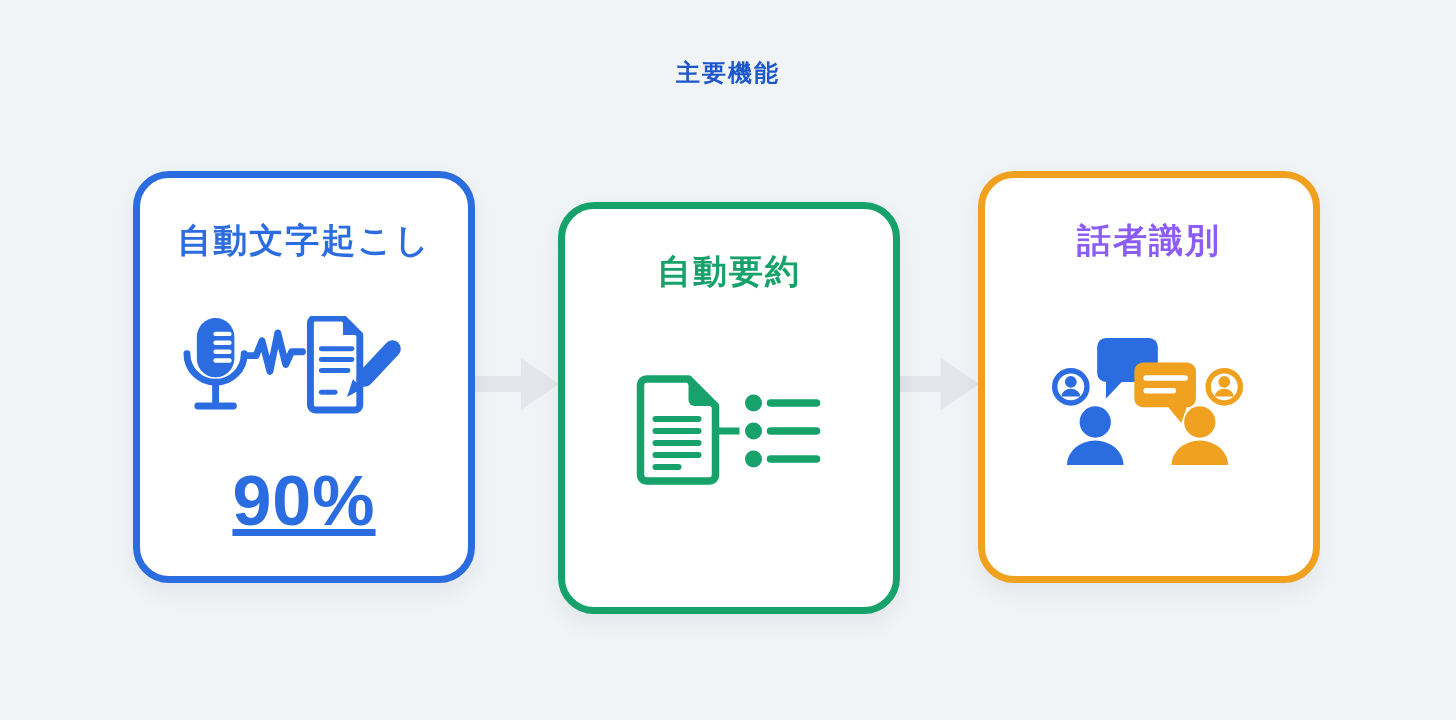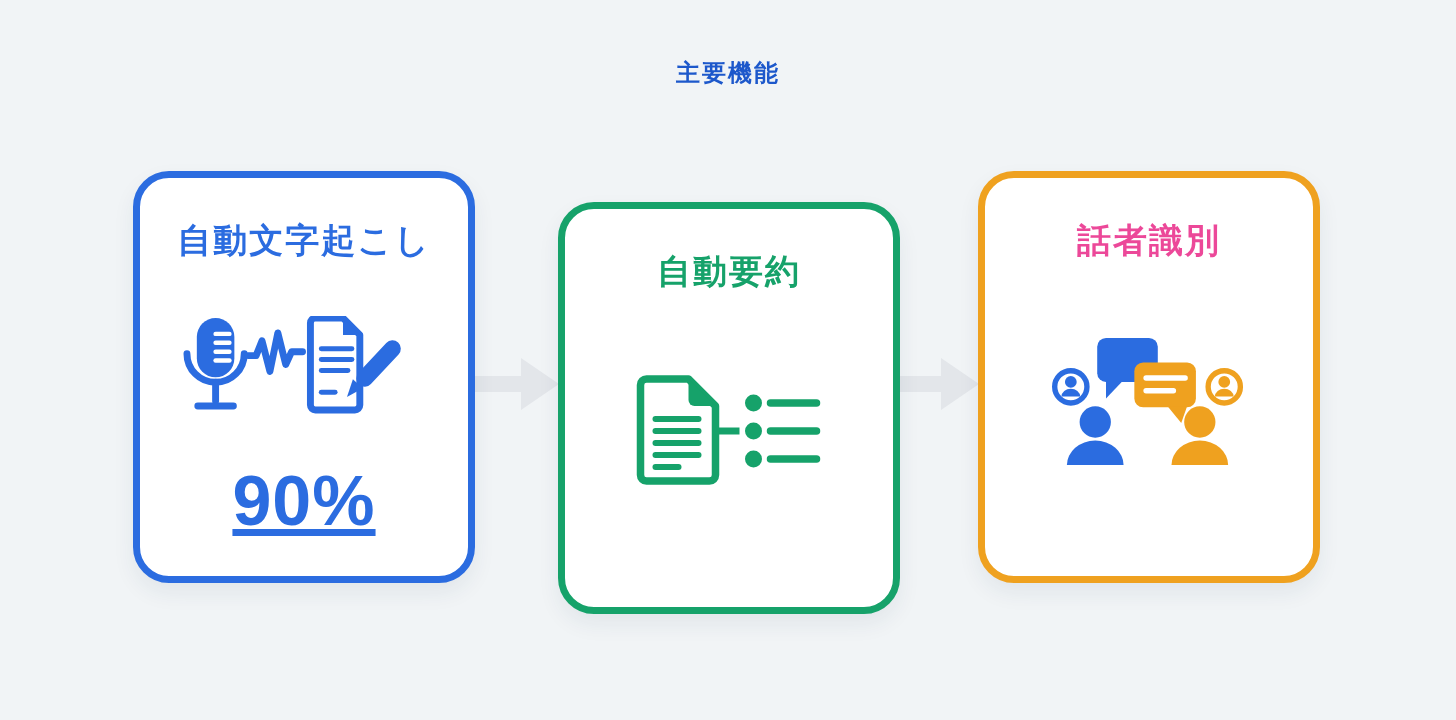--- a/index.html
+++ b/index.html
@@ -47,21 +47,21 @@
   .card--orange { left: 978px; border-color: #efa11f; }
   .card-title {
     margin: 0;
     font-size: 34px;
     font-weight: 700;
     letter-spacing: 2px;
     white-space: nowrap;
   }
   .text-blue   { color: #2b6ce0; }
   .text-green  { color: #16a26a; }
-  .text-orange { color: #ec4899; }
+  .text-orange { color: #8b5cf6; }
   .icon-area {
     flex: 1;
     display: flex;
     align-items: center;
     justify-content: center;
     width: 100%;
   }
   .stat {
     font-size: 70px;
     font-weight: 800;

